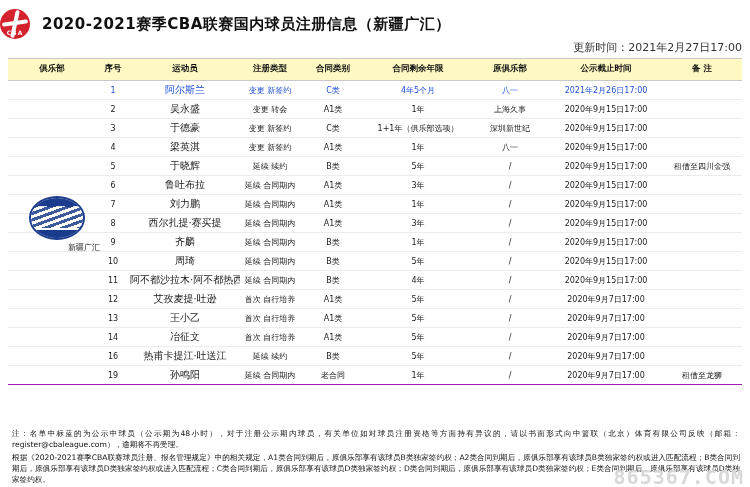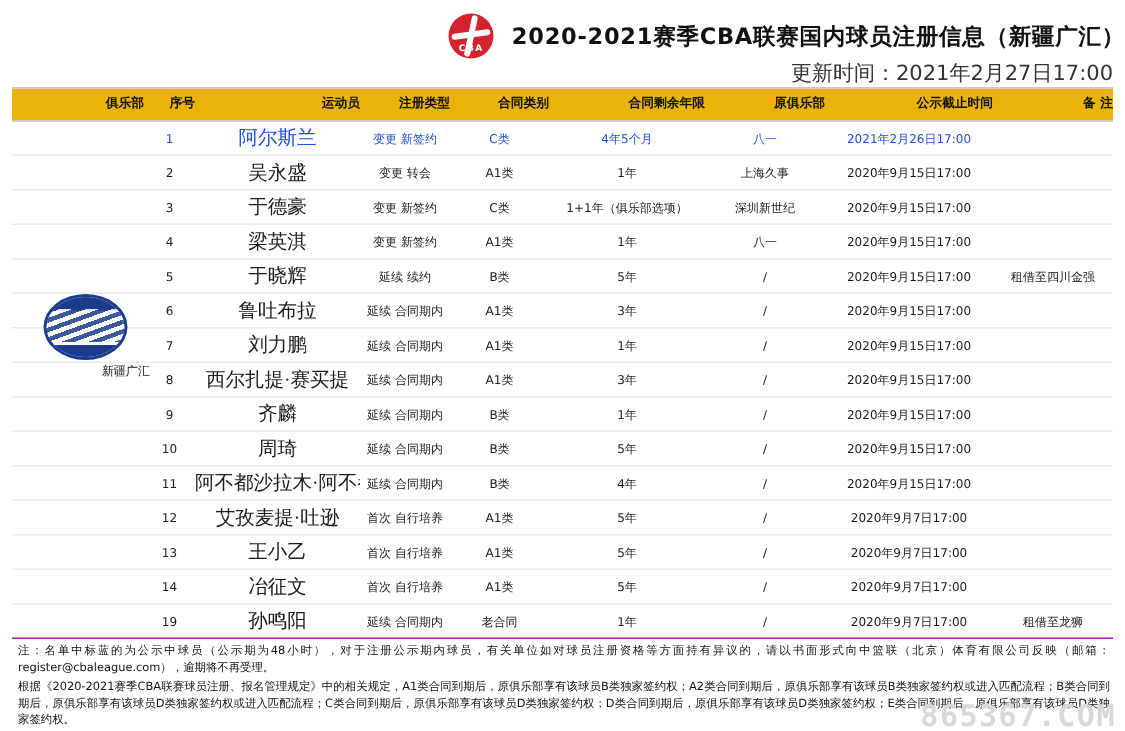--- a/index.html
+++ b/index.html
@@ -7,21 +7,21 @@
     width:750px;height:487px;
     background:#ffffff;
     font-family:"DejaVu Sans","Liberation Sans",sans-serif;
     color:#1a1a1a;
     overflow:hidden;
   }
   .page{position:relative;width:750px;height:487px;}
 
   
   .header{
-    display:flex;align-items:center;justify-content:flex-end;
+    display:flex;align-items:center;justify-content:flex-start;
     height:40px;margin-top:4px;
   }
   .cba-logo{
     width:34px;height:30px;margin-right:8px;position:relative;flex:0 0 auto;
   }
   .cba-logo .ball{
     position:absolute;left:0;top:0;width:30px;height:30px;border-radius:50%;
     background:#d4232f;
   }
   .cba-logo .ball:before{
@@ -35,43 +35,43 @@
   .cba-logo .cba-text{
     position:absolute;left:0;top:20px;width:30px;text-align:center;
     font-size:6px;color:#fff;font-weight:bold;letter-spacing:1px;
   }
   .title{
     font-size:15px;font-weight:bold;color:#111;letter-spacing:.5px;
   }
 
   .updated{
     position:absolute;right:8px;top:36px;
-    font-size:14px;color:#333;
+    font-size:11px;color:#333;
   }
 
   
   .table-wrap{position:absolute;left:8px;top:54px;width:734px;}
   table{border-collapse:collapse;width:734px;table-layout:fixed;}
   thead th{
     font-size:8.5px;font-weight:bold;color:#111;
-    padding:4px 0 5px 0;text-align:right;
+    padding:4px 0 5px 0;text-align:center;
     border-bottom:1px solid #c9c9c9;
     border-top:1px solid #c9c9c9;
-    background:#eab308;
+    background:#fef9c3;
   }
   tbody td{
     font-size:8px;color:#1a1a1a;text-align:center;
     padding:2.0px 0;
     height:13px;
     white-space:nowrap;
     overflow:hidden;
   }
   tbody tr{border-bottom:1px solid #ececec;}
   tbody tr:last-child{border-bottom:1px solid #a21caf;}
-  td.name{font-size:13px;font-family:Liberation Serif, serif;}
+  td.name{font-size:10px;}
   td.blue{color:#1f4fd8;}
   .c-club{width:88px;}
   .c-no{width:34px;}
   .c-player{width:110px;}
   .c-regtype{width:60px;}
   .c-contract{width:66px;}
   .c-remain{width:104px;}
   .c-orig{width:80px;}
   .c-deadline{width:112px;}
   .c-remark{width:80px;}
@@ -302,20 +302,31 @@
             <td class="name">冶征文</td>
             <td class="">首次   自行培养</td>
             <td class="">A1类</td>
             <td class="">5年</td>
             <td class="">/</td>
             <td class="">2020年9月7日17:00</td>
             <td class=""></td>
           </tr>
           <tr>
             <td class="club-cell"></td>
+            <td class="">16</td>
+            <td class="name">热甫卡提江·吐送江</td>
+            <td class="">延续   续约</td>
+            <td class="">B类</td>
+            <td class="">5年</td>
+            <td class="">/</td>
+            <td class="">2020年9月7日17:00</td>
+            <td class=""></td>
+          </tr>
+          <tr>
+            <td class="club-cell"></td>
             <td class="">19</td>
             <td class="name">孙鸣阳</td>
             <td class="">延续   合同期内</td>
             <td class="">老合同</td>
             <td class="">1年</td>
             <td class="">/</td>
             <td class="">2020年9月7日17:00</td>
             <td class="">租借至龙狮</td>
           </tr>
         </tbody>

